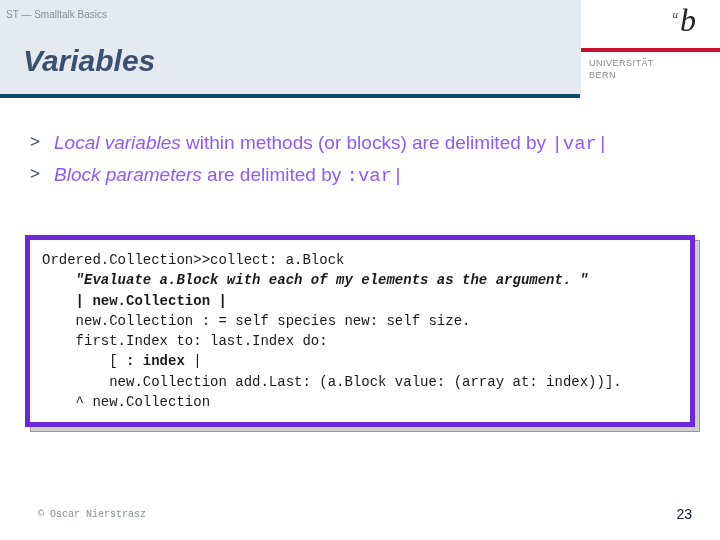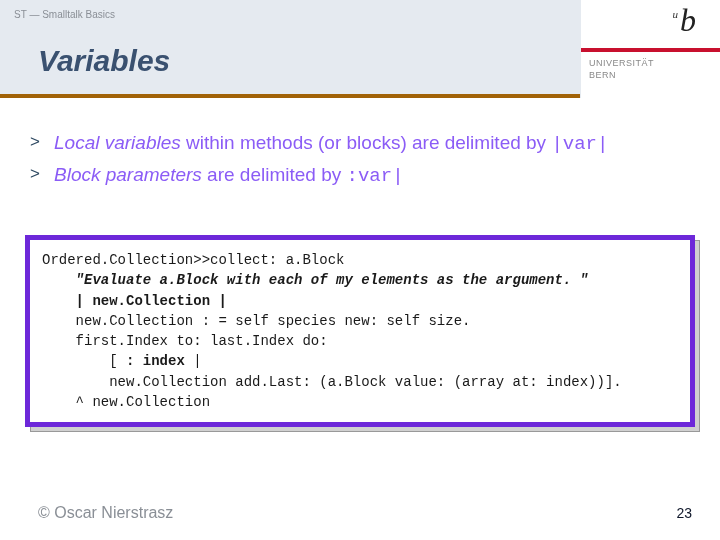--- a/index.html
+++ b/index.html
@@ -13,37 +13,37 @@
   }
   .header-bar {
     position: absolute;
     top: 0;
     left: 0;
     width: 580px;
     height: 28px;
     background: #e5eaf0;
     display: flex;
     align-items: center;
-    padding-left: 14px;
+    padding-left: 6px;
   }
   .breadcrumb {
     font-size: 10px;
     color: #8a8f96;
   }
   .title-bar {
     position: absolute;
     top: 28px;
     left: 0;
     width: 580px;
     height: 70px;
     background: #e5eaf0;
-    border-bottom: 4px solid #a16207;
+    border-bottom: 4px solid #0c4a6e;
     display: flex;
     align-items: center;
-    padding-left: 38px;
+    padding-left: 23px;
   }
   .title {
     font-size: 30px;
     font-weight: bold;
     font-style: italic;
     color: #3a5170;
   }
   .logo-area {
     position: absolute;
     top: 0;
@@ -148,21 +148,21 @@
   .code-box .b { font-weight: bold; }
   .footer {
     position: absolute;
     bottom: 18px;
     left: 38px;
     right: 28px;
     display: flex;
     justify-content: space-between;
     align-items: center;
   }
-  .copyright { font-size: 16px; color: #8a8f96; }
+  .copyright { font-size: 10px; color: #8a8f96; font-family: Liberation Mono, monospace; }
   .pagenum { font-size: 14px; color: #0f172a; }
 </style>
 </head>
 <body>
 
 <div class="header-bar">
   <span class="breadcrumb">ST — Smalltalk Basics</span>
 </div>
 
 <div class="title-bar">

